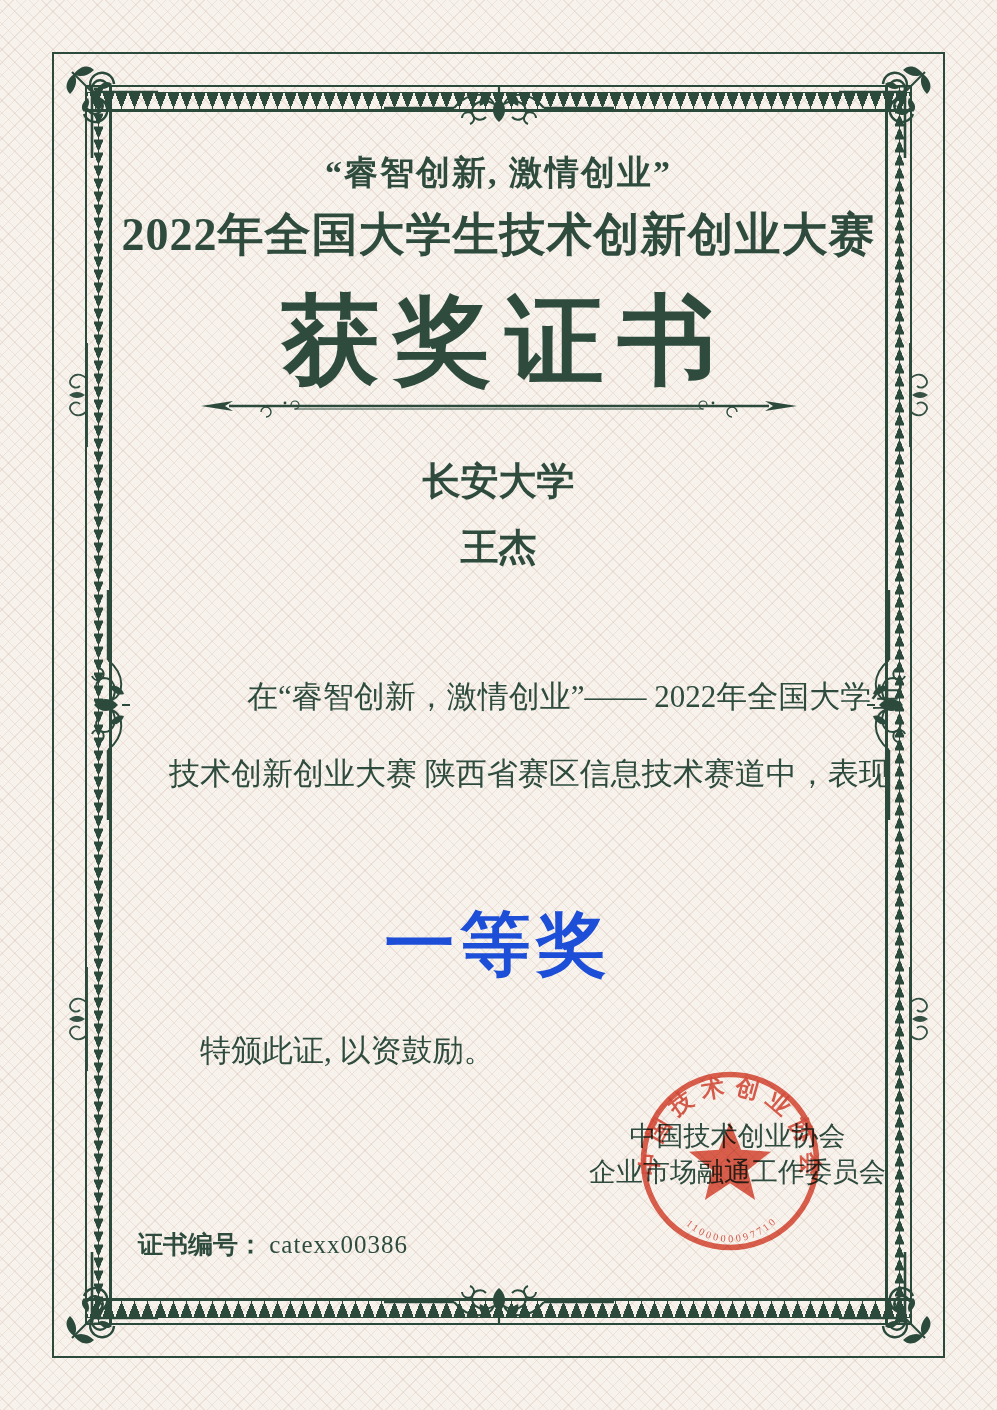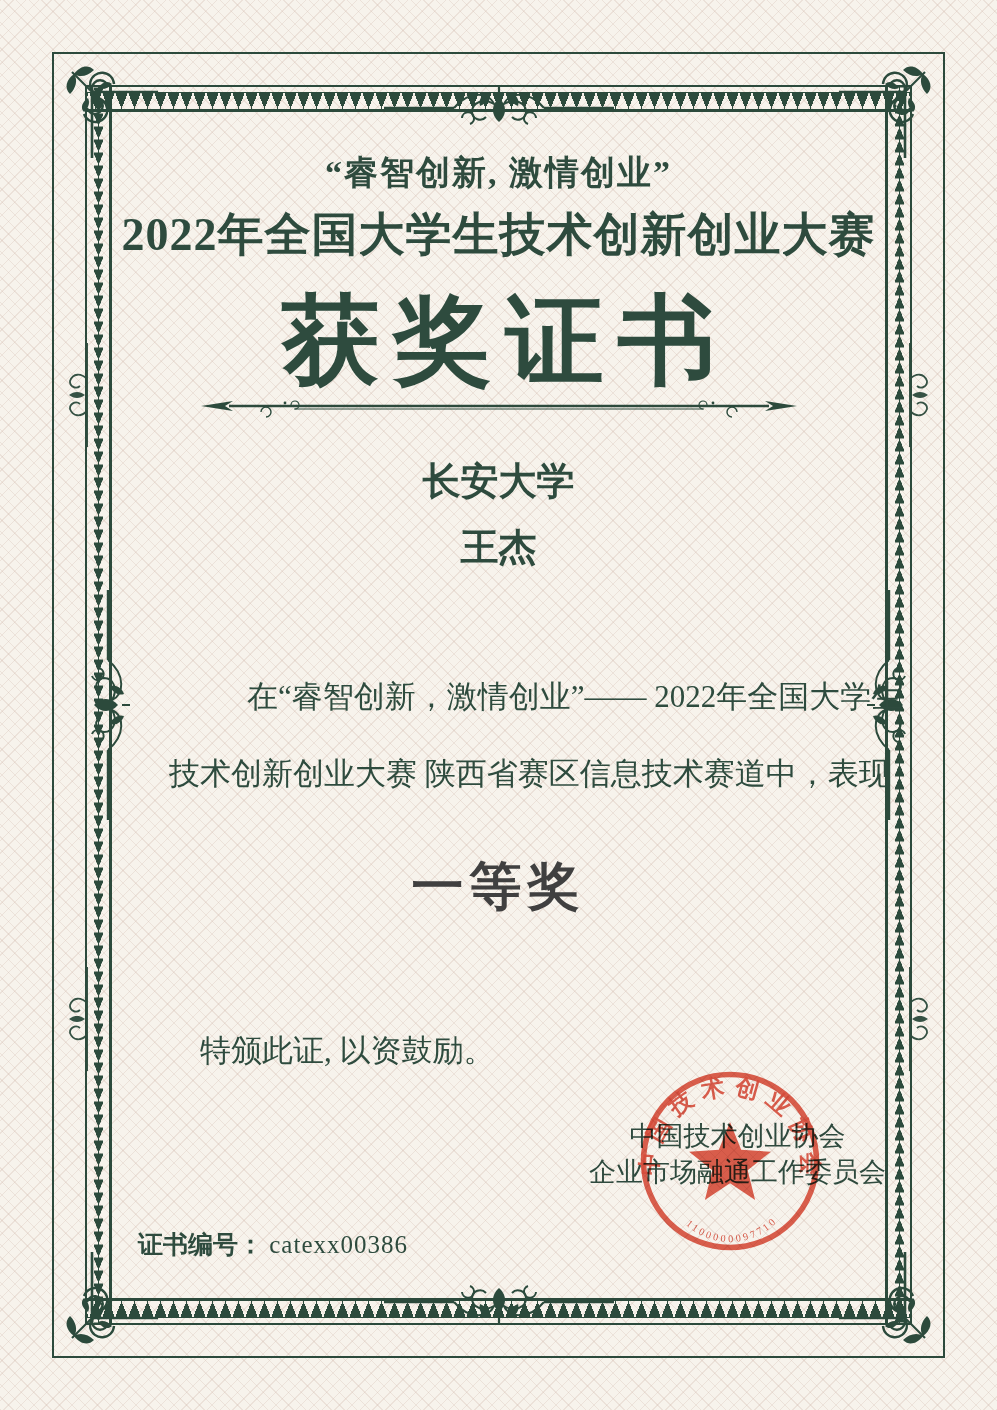--- a/index.html
+++ b/index.html
@@ -51,21 +51,21 @@
   .slogan{top:150px;font-size:34px;font-weight:bold;letter-spacing:2px;}
   .competition{top:204px;font-size:46px;font-weight:bold;letter-spacing:1px;}
   .big-title{top:276px;font-size:98px;font-weight:bold;letter-spacing:14px;text-indent:14px;}
   .divider{position:absolute;top:398px;left:50%;transform:translateX(-50%);width:600px;height:22px;color:#2c4a3c;}
   .university{top:456px;font-size:38px;font-weight:bold;}
   .recipient{top:522px;font-size:38px;font-weight:bold;}
   .advisor{top:578px;font-size:41px;font-weight:bold;}
   .body-par{position:absolute;left:138px;right:112px;top:658px;font-size:31px;line-height:77px;margin-left:31px;}
   .body-par .ln{white-space:nowrap;}
   .body-par .ln.first{text-indent:78px;}
-  .award{top:852px;font-size:52px;font-weight:bold;letter-spacing:6px;color:#404040;}
+  .award{top:898px;font-size:70px;font-weight:bold;letter-spacing:6px;color:#1d4ed8;}
   .closing{position:absolute;left:200px;top:1030px;font-size:31px;}
   .issuer{position:absolute;left:565px;width:345px;top:1118px;text-align:center;font-size:27px;line-height:36px;color:#2f4a3e;}
   .serial{position:absolute;left:138px;top:1228px;font-size:25px;font-weight:bold;text-align:center;}
   .serial .num{font-weight:normal;letter-spacing:1px;}
   .seal{position:absolute;left:637px;top:1068px;width:186px;height:186px;mix-blend-mode:multiply;opacity:.92;}
 </style>
 </head>
 <body>
 
 <div class="page">

